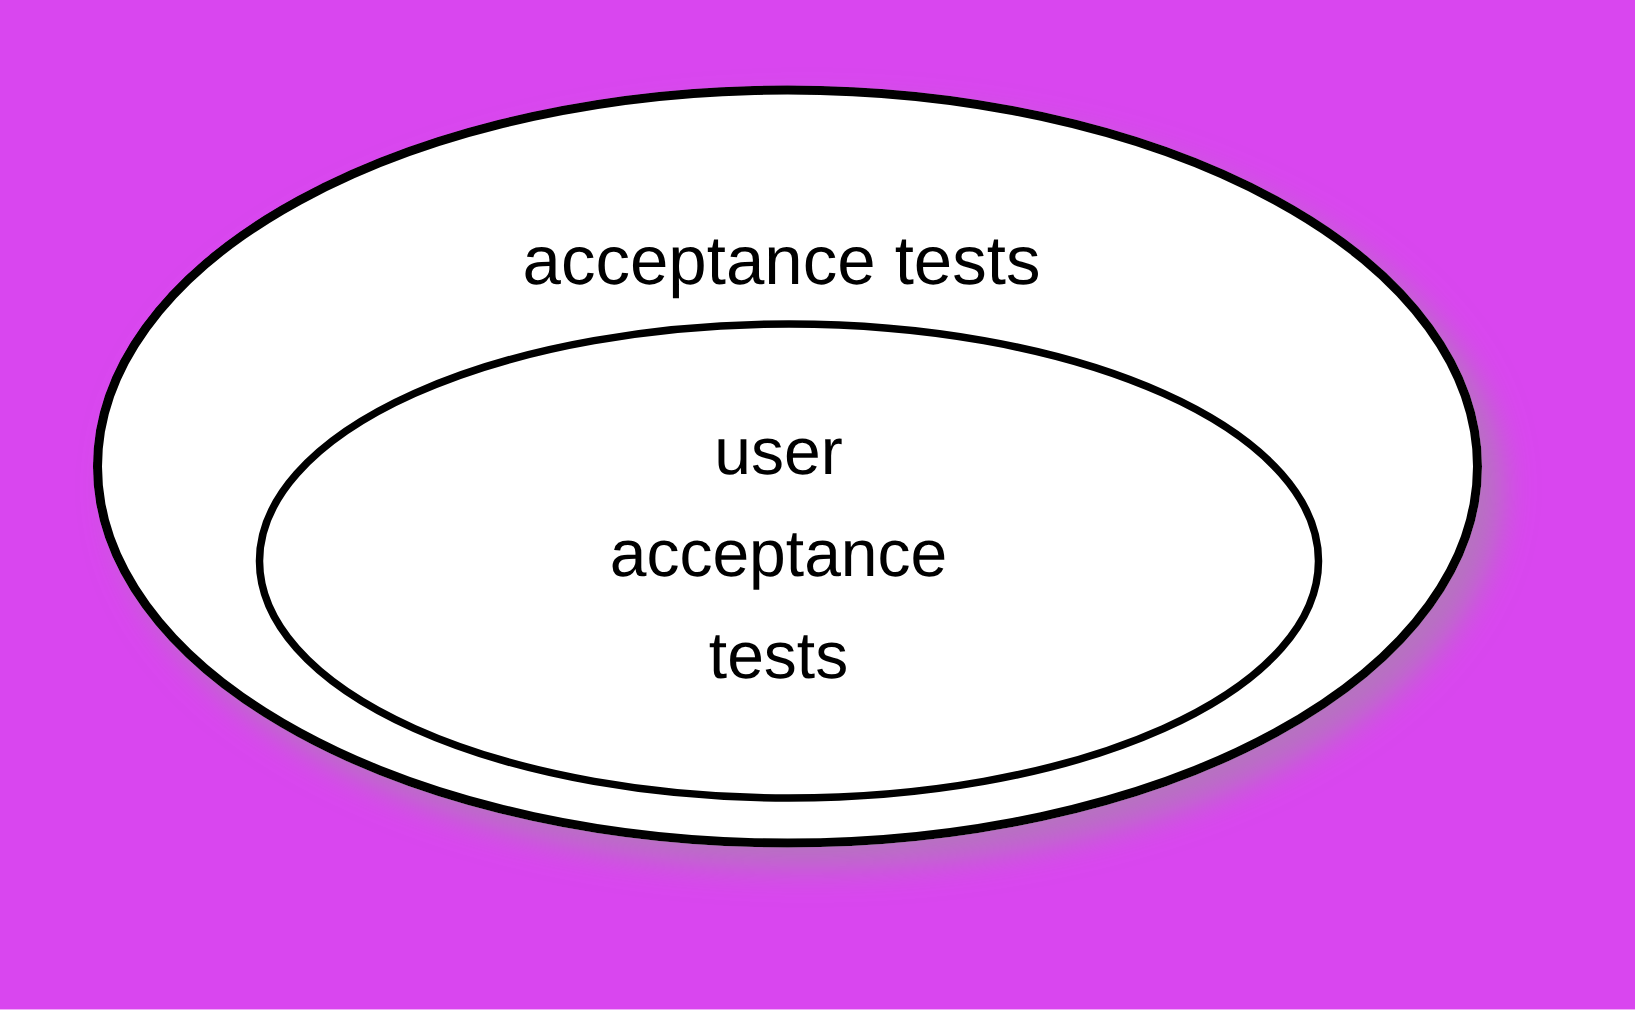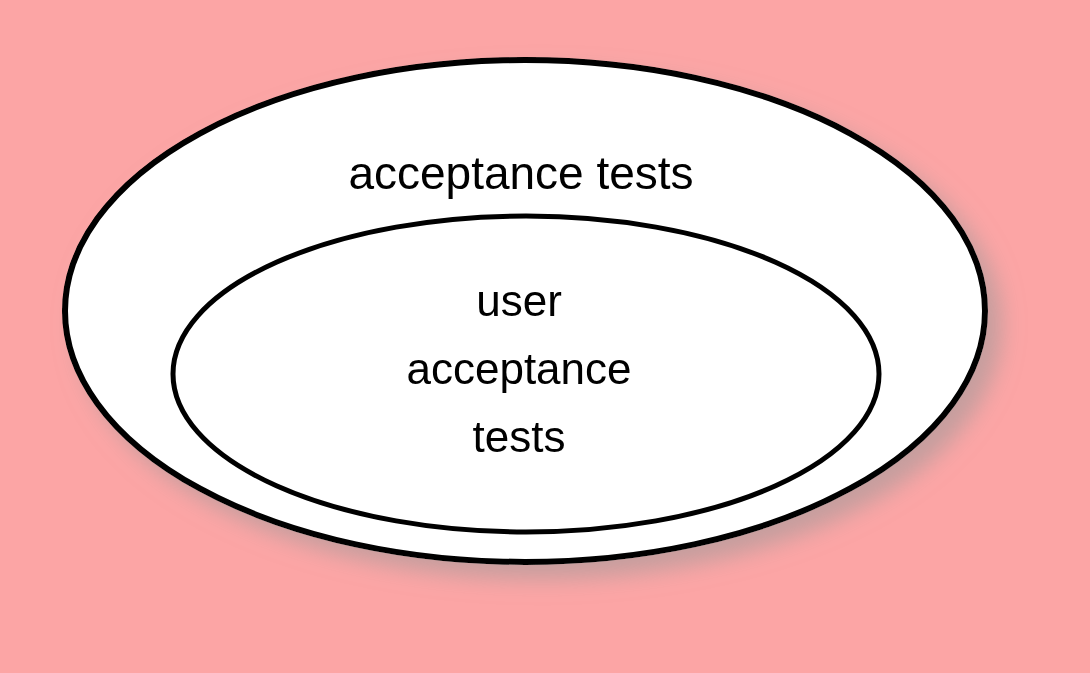--- a/index.html
+++ b/index.html
@@ -11,21 +11,21 @@
   body {
     width: 1090px;
     height: 673px;
     overflow: hidden;
     font-family: "Liberation Sans", sans-serif;
   }
   #diagram-canvas {
     position: relative;
     width: 1090px;
     height: 673px;
-    background: #fca5a5;
+    background: #d946ef;
   }
   #diagram-svg {
     position: absolute;
     top: 0;
     left: 0;
     width: 1090px;
     height: 673px;
     display: block;
   }
   .ellipse-shape {

